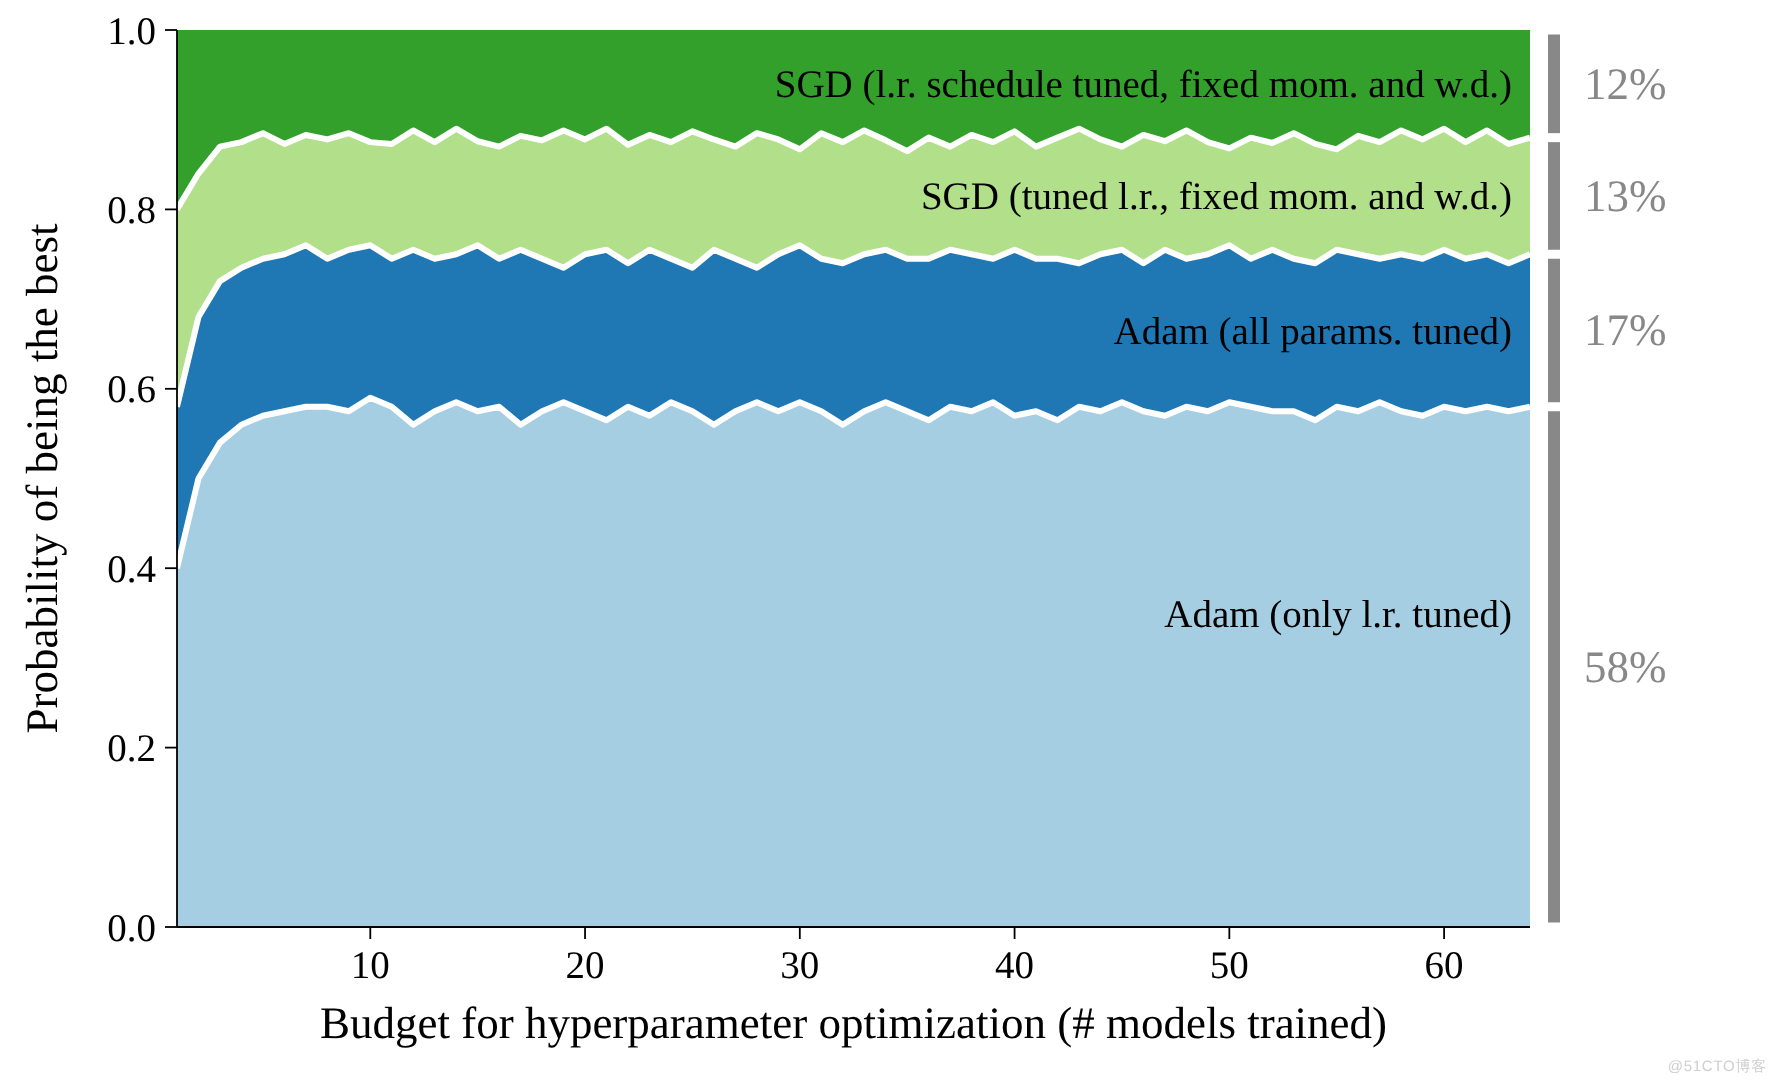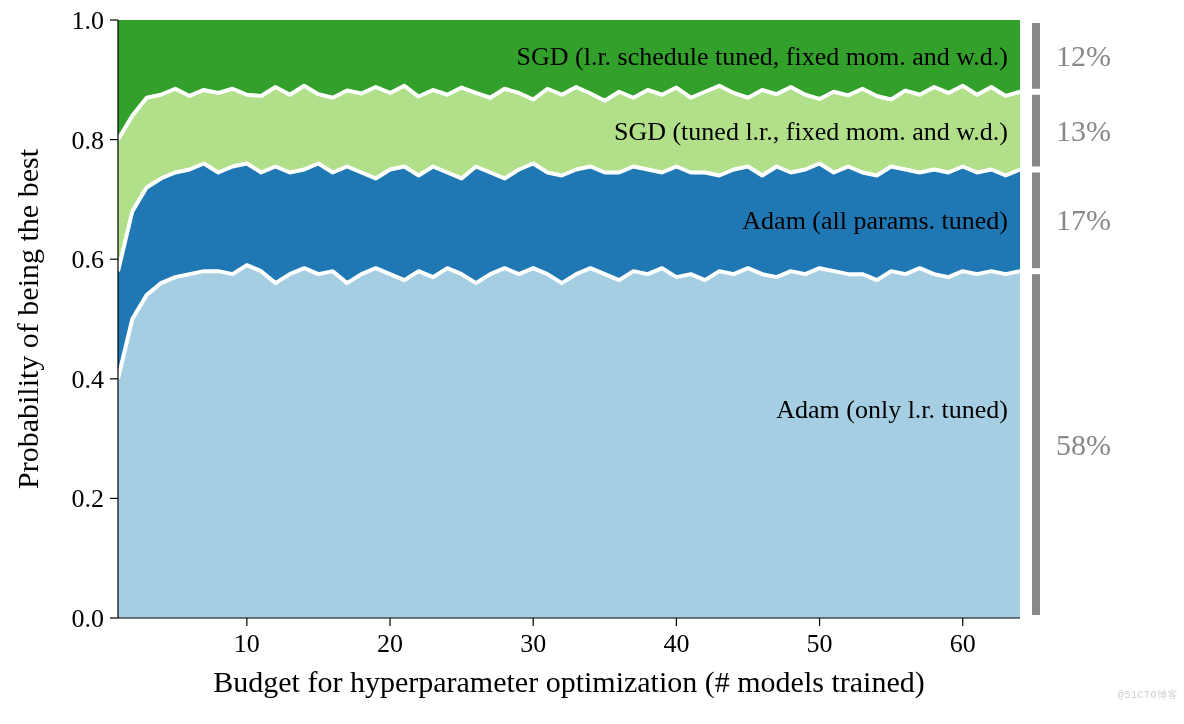--- a/index.html
+++ b/index.html
@@ -42,22 +42,22 @@
     fill: #888888;
     text-anchor: start;
     font-size: 30px;
   }
   .right-bar {
     fill: #888888;
   }
   .watermark {
     position: absolute;
     right: 6px;
-    bottom: 22px;
-    font-family: Liberation Mono, monospace;
+    bottom: 6px;
+    font-family: Liberation Sans, sans-serif;
     font-size: 10px;
     color: #cfcfcf;
     letter-spacing: 0.5px;
   }
 </style>
 </head>
 <body>
 
 <div class="chart-wrap">
   <svg class="chart">

